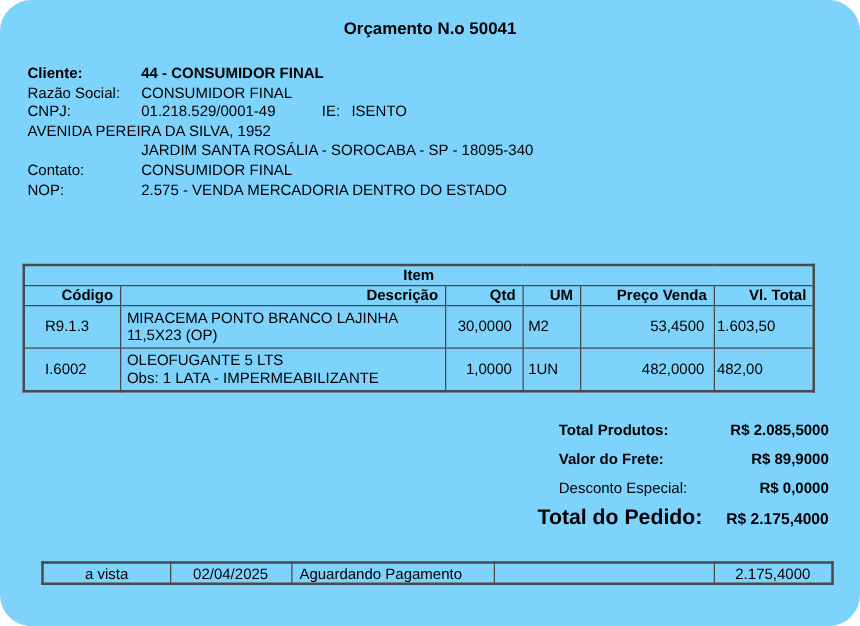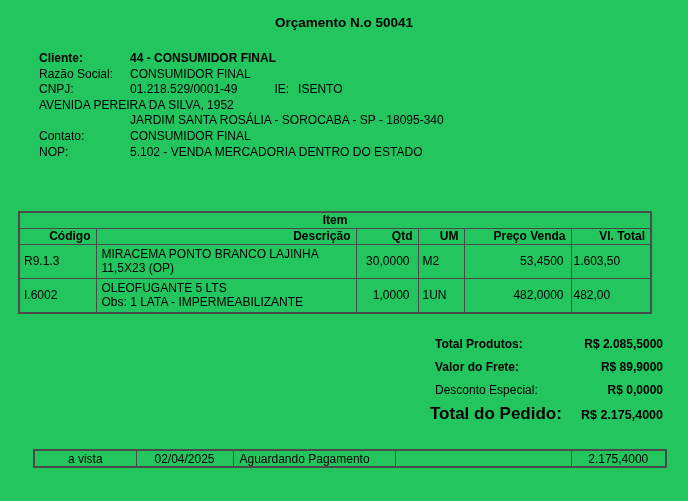--- a/index.html
+++ b/index.html
@@ -5,44 +5,45 @@
   * { margin: 0; padding: 0; box-sizing: border-box; }
   html, body { background: #ffffff; }
   body {
     font-family: "Liberation Sans", "DejaVu Sans", sans-serif;
     color: #000000;
   }
   .page {
     position: relative;
     width: 688px;
     height: 501px;
-    background: #22c55e;
+    background: #7dd3fc;
     overflow: hidden;
     font-size: 12px;
+    border-radius: 25px;
   }
 
   
   .doc-title {
     position: absolute;
     top: 15px;
     left: 0;
     width: 100%;
     text-align: center;
     font-weight: bold;
     font-size: 13.5px;
   }
 
   
   .client-block {
     position: absolute;
     left: 22px;
     top: 51px;
     width: 640px;
   }
-  .client-row { display: flex; line-height: 15.6px; margin-left: 17px; }
+  .client-row { display: flex; line-height: 15.6px; }
   .client-label { width: 91px; flex: 0 0 91px; }
   .client-value { white-space: nowrap; }
   .bold { font-weight: bold; }
   .ie-label { margin-left: 37px; }
   .ie-value { margin-left: 9px; }
 
   
   table { border-collapse: collapse; table-layout: fixed; }
   .grid { border: 2px solid #4a4a4a; }
   .grid th, .grid td { border: 1px solid #4a4a4a; font-size: 12px; overflow: hidden; }
@@ -54,42 +55,42 @@
     top: 211px;
     width: 632px;
   }
   .item-table .group-header td {
     height: 15px; text-align: center; font-weight: bold; padding: 0;
   }
   .item-table th { height: 16px; font-weight: bold; padding: 0 5px; text-align: right; }
   .th-center { text-align: center; }
   .th-left   { text-align: left; }
   .item-table td { height: 34px; vertical-align: middle; line-height: 14.5px; }
-  .cell-code  { text-align: left;  padding: 2px 4px 2px 4px; }
+  .cell-code  { text-align: left;  padding: 2px 4px 2px 16px; }
   .cell-desc  { text-align: left;  padding: 2px 5px; }
   .cell-qty   { text-align: right; padding: 2px 8px 2px 2px; }
   .cell-um    { text-align: left;  padding: 2px 4px; }
   .cell-price { text-align: right; padding: 2px 7px 2px 2px; }
   .cell-total { text-align: left; padding: 2px 5px 2px 2px; }
 
   
   .totals-block {
     position: absolute;
     left: 430px;
     top: 333px;
     width: 233px;
   }
   .totals-row {
     display: flex;
     justify-content: space-between;
     align-items: baseline;
     height: 23px;
     line-height: 23px;
   }
-  .totals-row .t-label { padding-left: 5px; }
+  .totals-row .t-label { padding-left: 5px; margin-left: 12px; }
   .totals-value { font-weight: bold; }
   .grand-row { margin-top: 1px; height: 22px; line-height: 22px; }
   .grand-label { font-weight: bold; font-size: 17px; }
   .grand-value { font-weight: bold; font-size: 12.5px; }
 
   
   .payment-table {
     position: absolute;
     left: 33px;
     top: 449px;
@@ -128,21 +129,21 @@
     <div class="client-row">
       <span class="client-label"></span>
       <span class="client-value">JARDIM SANTA ROSÁLIA - SOROCABA - SP - 18095-340</span>
     </div>
     <div class="client-row">
       <span class="client-label">Contato:</span>
       <span class="client-value">CONSUMIDOR FINAL</span>
     </div>
     <div class="client-row">
       <span class="client-label">NOP:</span>
-      <span class="client-value">5.102 - VENDA MERCADORIA DENTRO DO ESTADO</span>
+      <span class="client-value">2.575 - VENDA MERCADORIA DENTRO DO ESTADO</span>
     </div>
   </div>
 
   <table class="grid item-table">
     <colgroup>
       <col style="width:77px">
         <col style="width:260px">
         <col style="width:62px">
       <col style="width:46px">
         <col style="width:107px">

